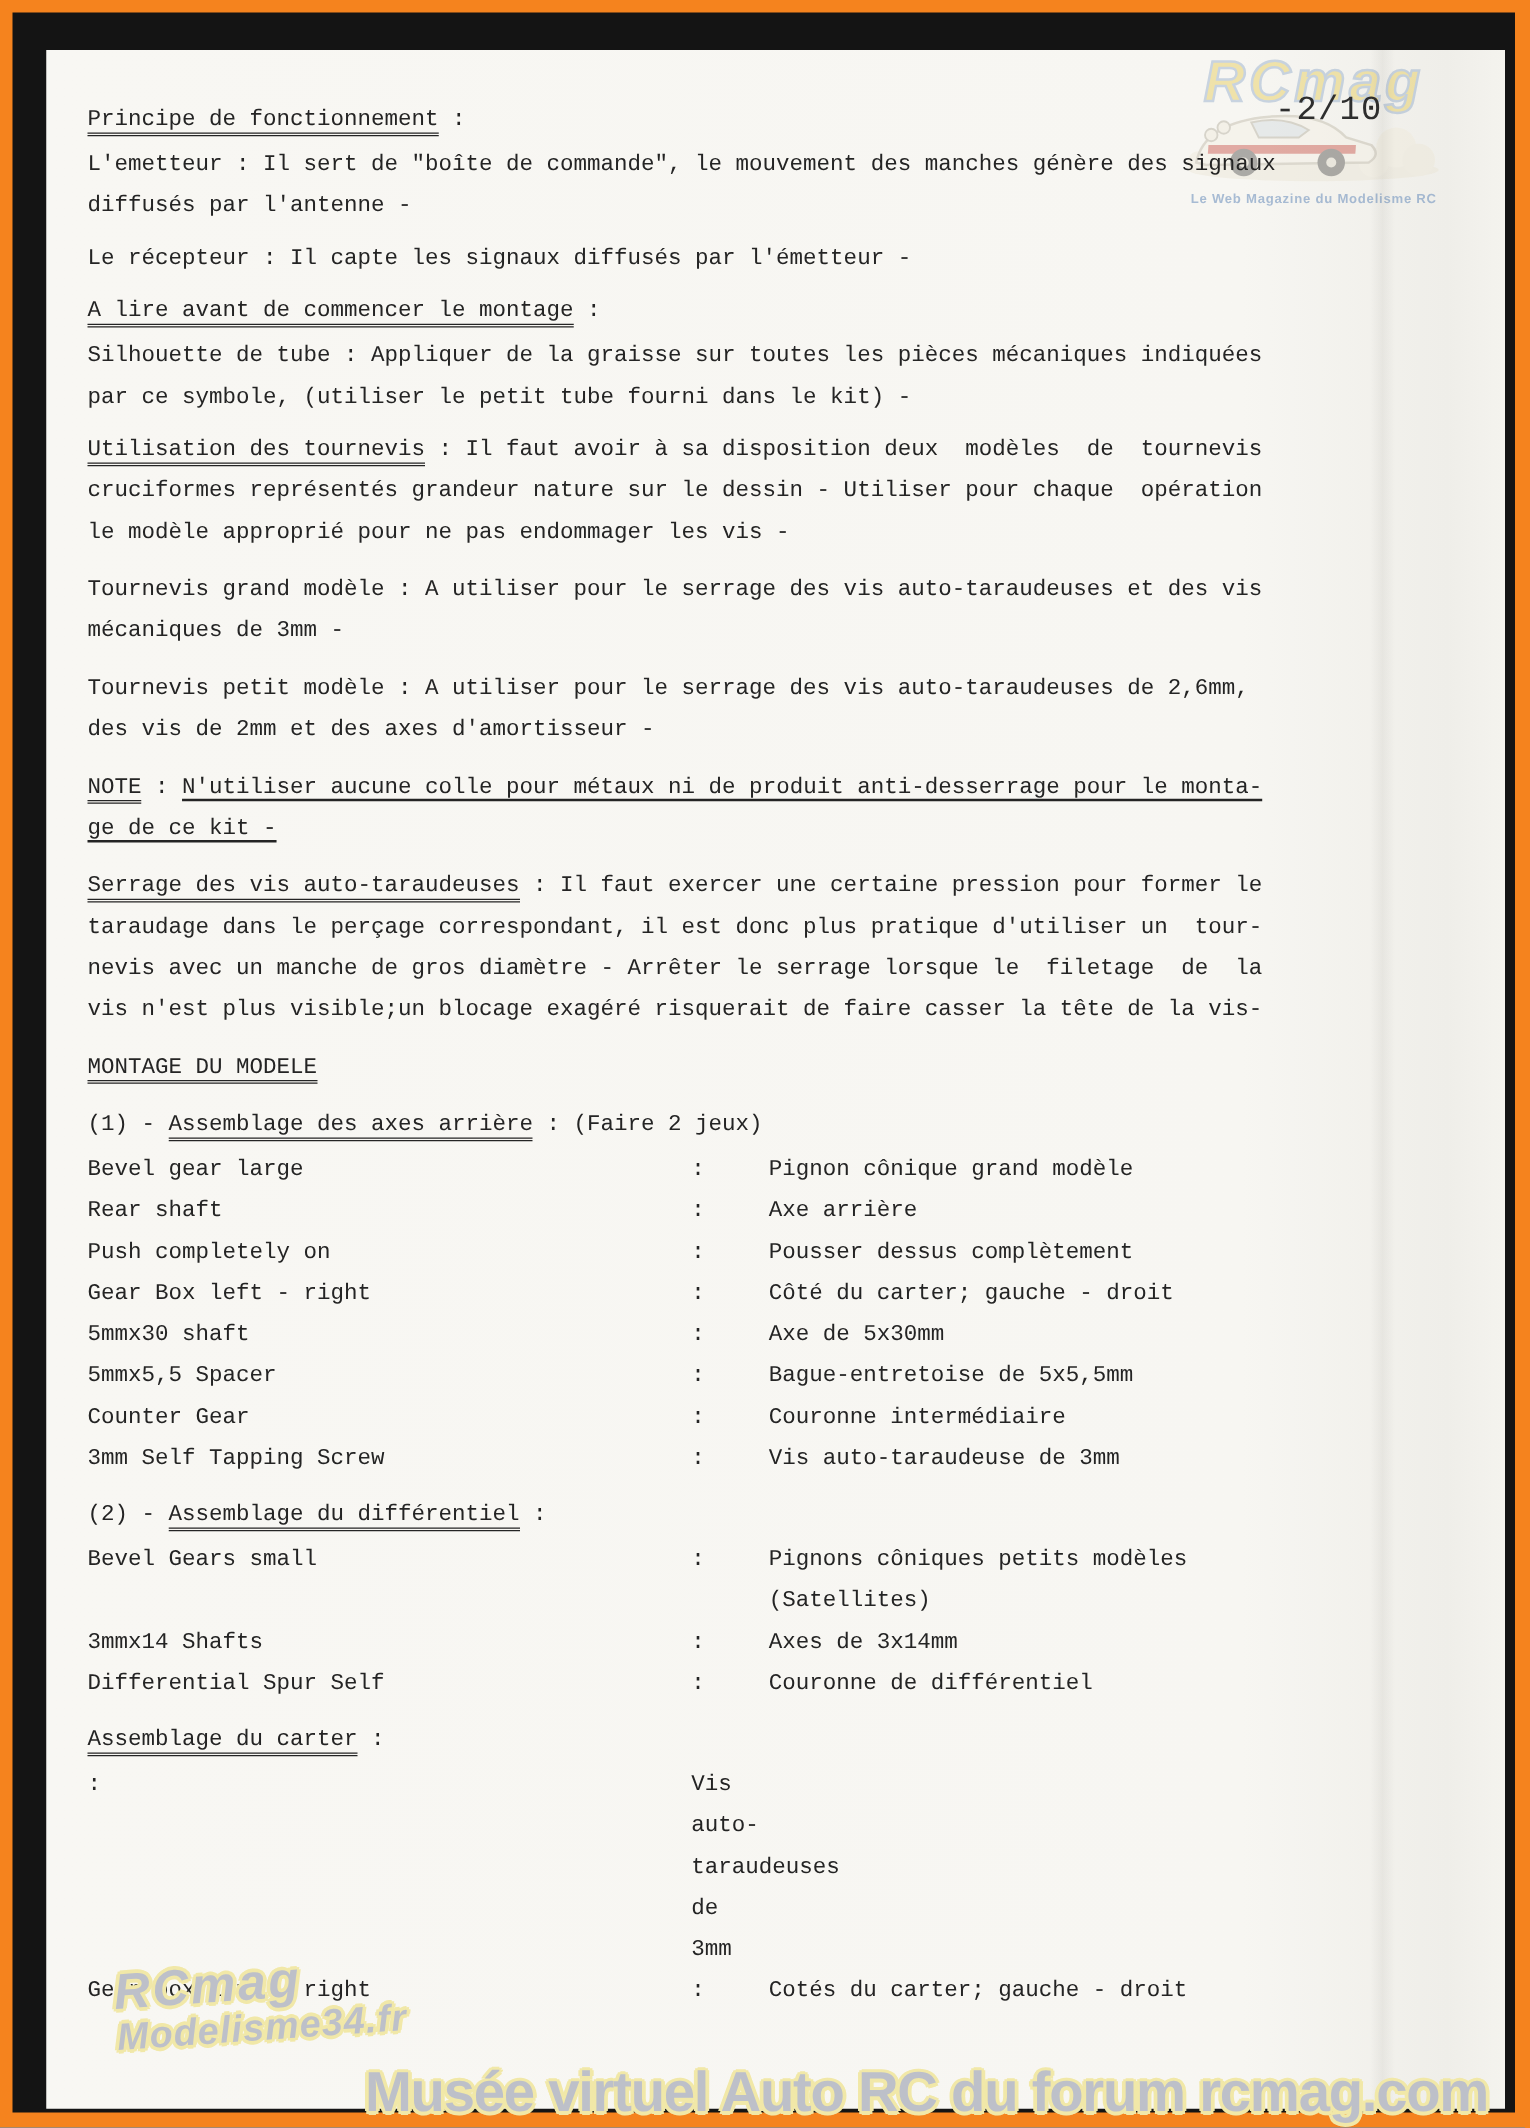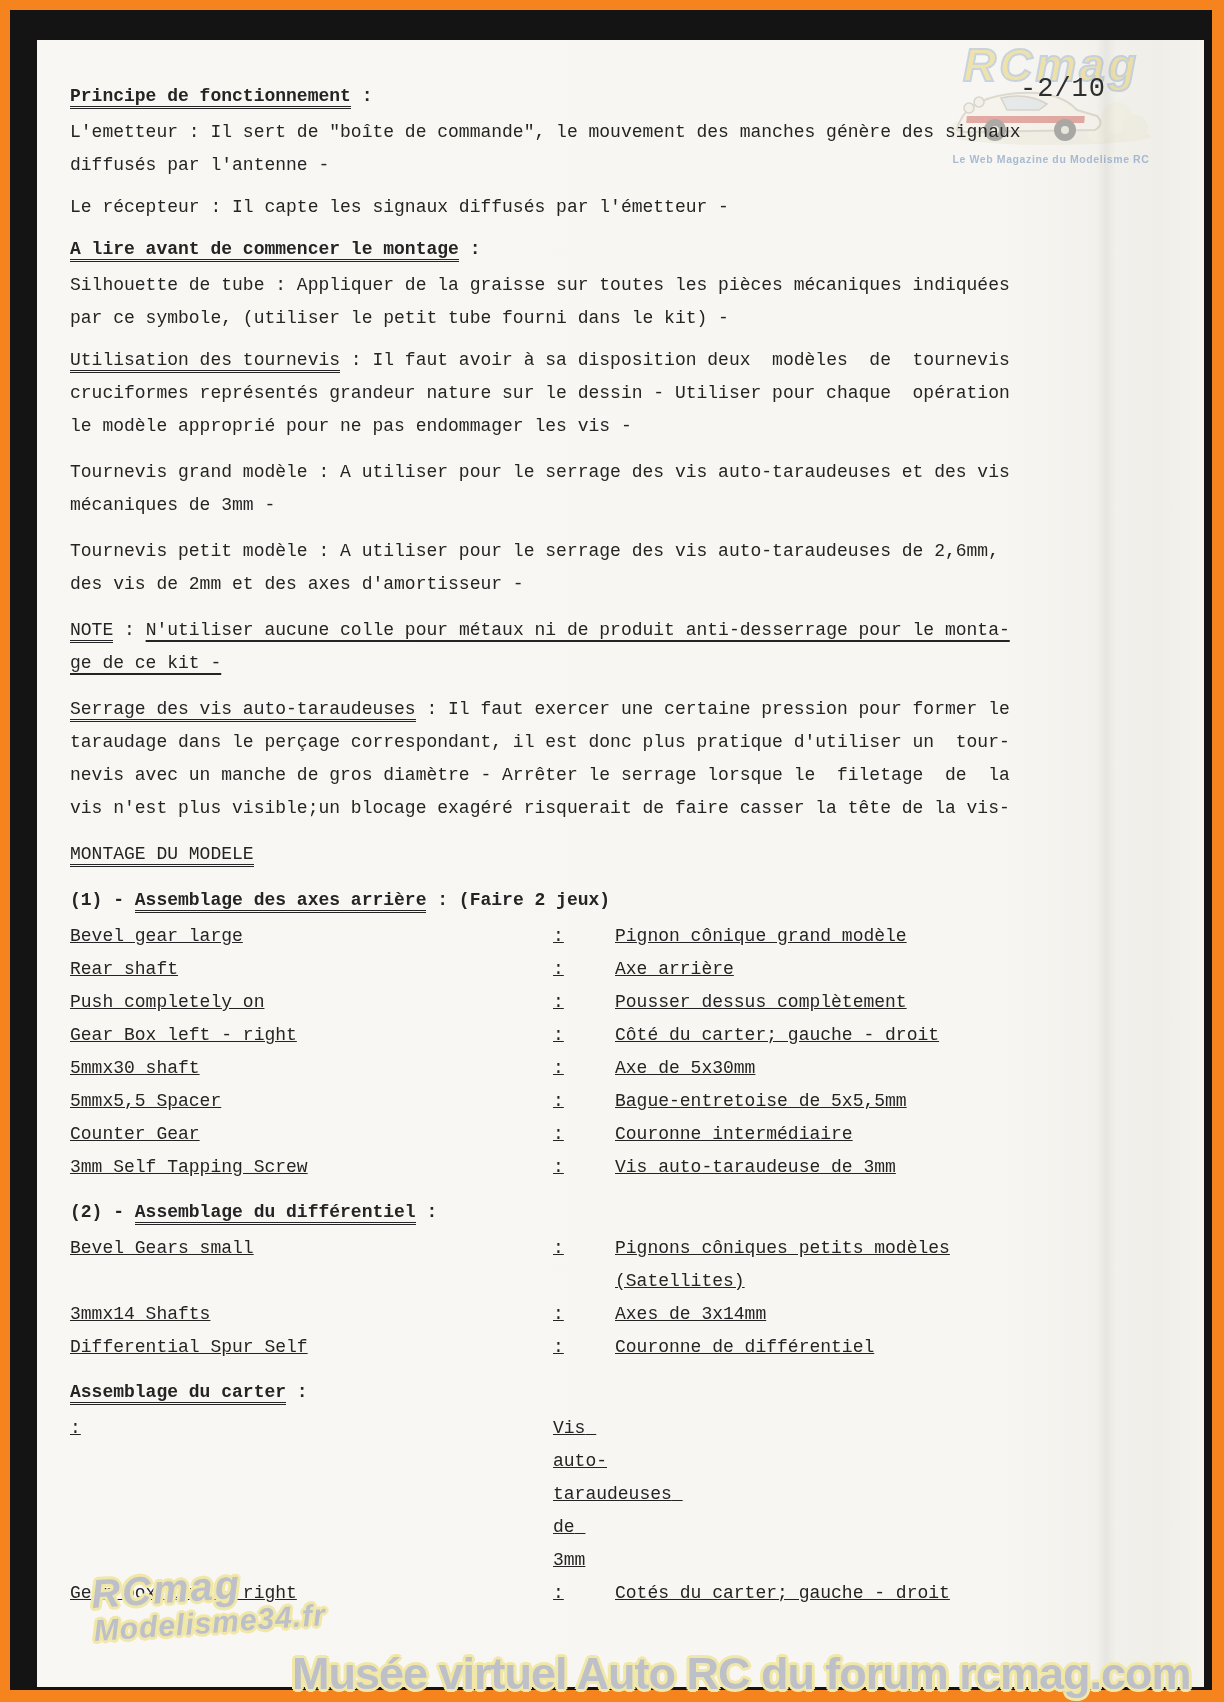--- a/index.html
+++ b/index.html
@@ -17,25 +17,25 @@
   .scan{position:relative;width:1224px;height:1702px;background:var(--frame_orange);overflow:hidden;}
   .frame-black{position:absolute;left:10px;top:10px;right:12px;bottom:12px;background:var(--frame_black);}
   .paper{position:absolute;left:37px;top:40px;right:20px;bottom:15px;
          background:linear-gradient(90deg,#f8f7f3 0%,#f7f6f2 82%,#efeee9 96%,#f4f3ee 100%);}
   .paper::after{content:'';position:absolute;right:88px;top:0;bottom:0;width:20px;
          background:linear-gradient(90deg,transparent,rgba(60,55,45,.06),transparent);}
   .content{position:relative;padding:40px 0 0 33px;width:985px;
            font-size:18px;line-height:33px;color:var(--ink);}
   .content p{margin:0 0 9px 0;white-space:pre-wrap;}
   .content p.gap{margin-bottom:13px;}
-  .content p.tight{margin-bottom:3px;font-weight:bold;}
+  .content p.tight{margin-bottom:3px;}
   .hu2{display:inline-block;line-height:1.12;border-bottom:3px double var(--ink);}
   .u{text-decoration:underline;text-decoration-thickness:2px;text-underline-offset:5px;}
   .ptable{margin:0 0 12px 0;}
-  .trow{display:grid;grid-template-columns:483px 62px 1fr;align-items:start;text-decoration:underline;}
+  .trow{display:grid;grid-template-columns:483px 62px 1fr;align-items:start;}
   .trow span{white-space:pre-wrap;}
   
   .header-wm{position:absolute;top:2px;right:28px;width:250px;text-align:center;}
   .brand{font-family:"Liberation Sans",sans-serif;font-style:italic;font-weight:bold;
          font-size:46px;line-height:1;letter-spacing:3px;color:var(--logo_yellow);
          -webkit-text-stroke:2px var(--logo_blue);opacity:.38;}
   .carwrap{margin-top:-4px;opacity:.4;}
   .tagline{font-family:"Liberation Sans",sans-serif;font-weight:bold;font-size:10.5px;
            letter-spacing:.6px;color:var(--logo_blue);opacity:.65;white-space:nowrap;}
   .pagenum{position:absolute;top:34px;right:98px;font-size:27px;color:#2e2e2e;letter-spacing:1px;}

